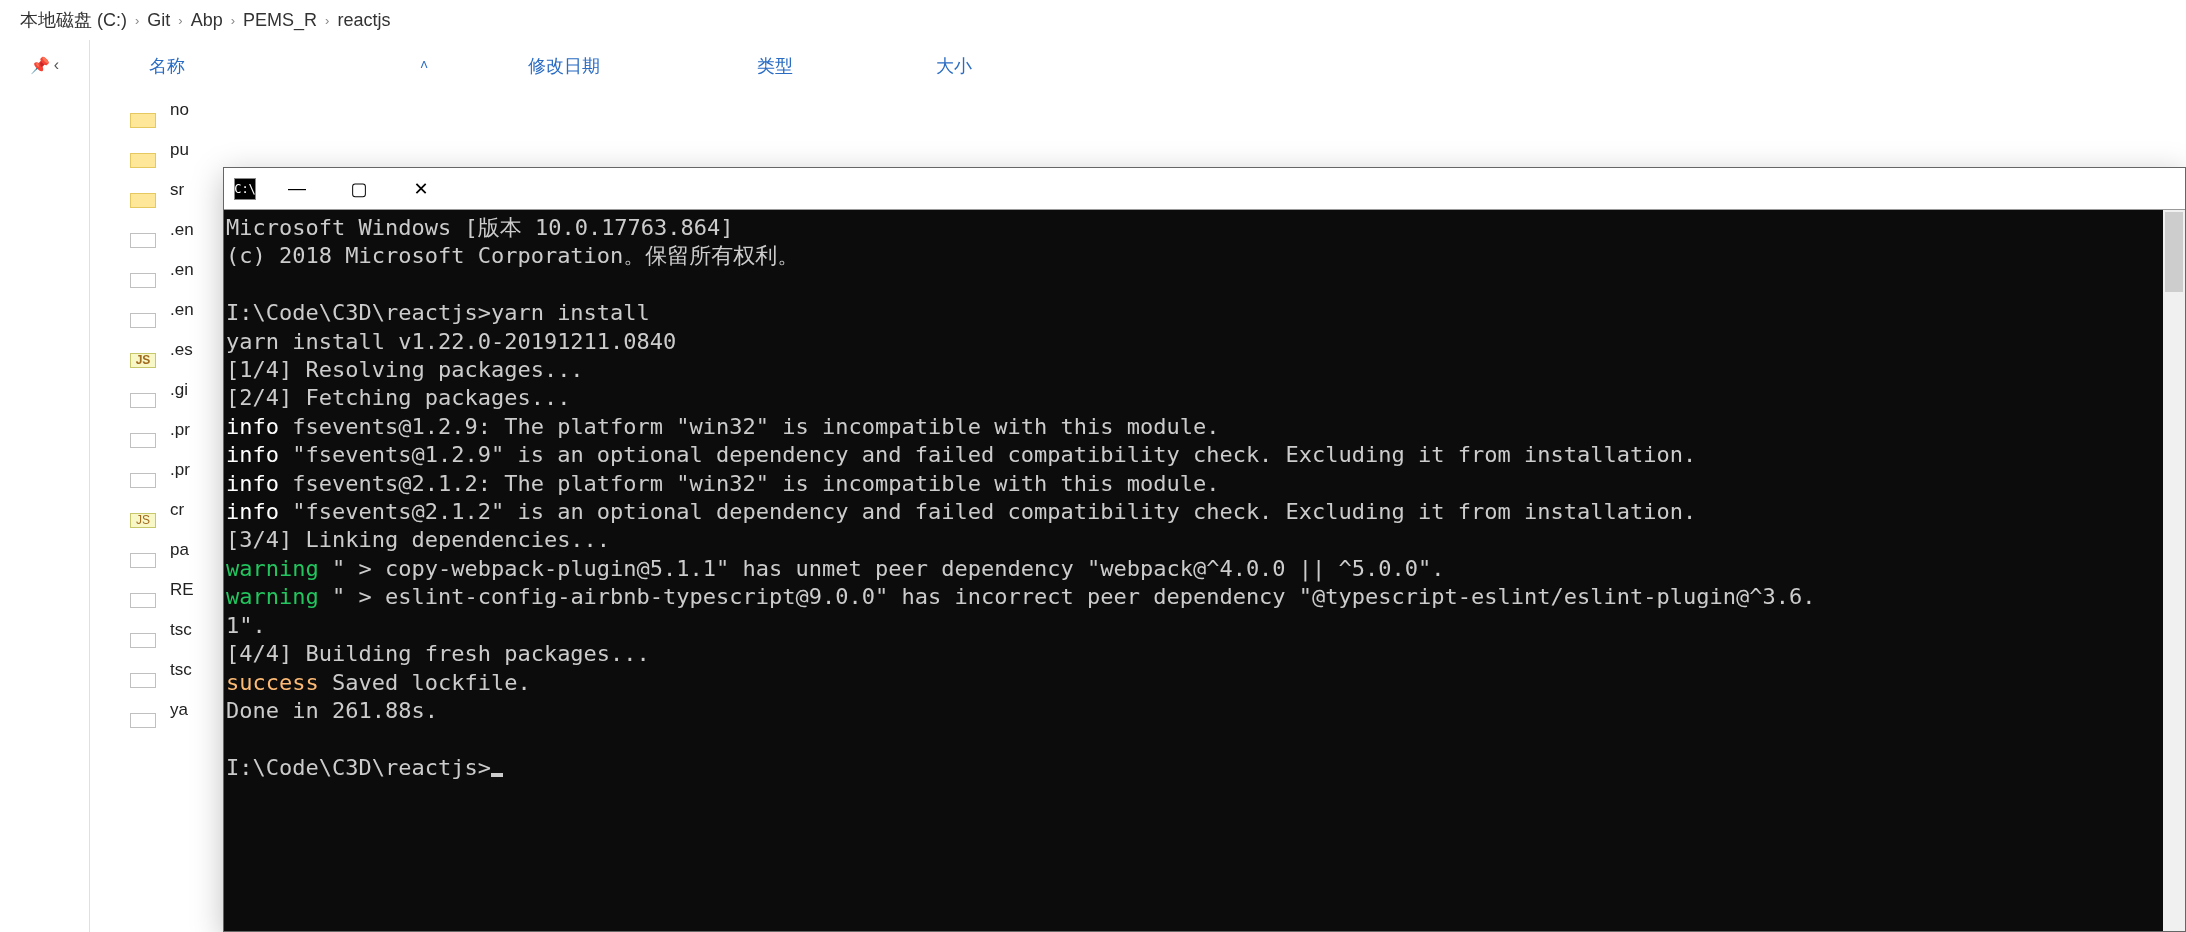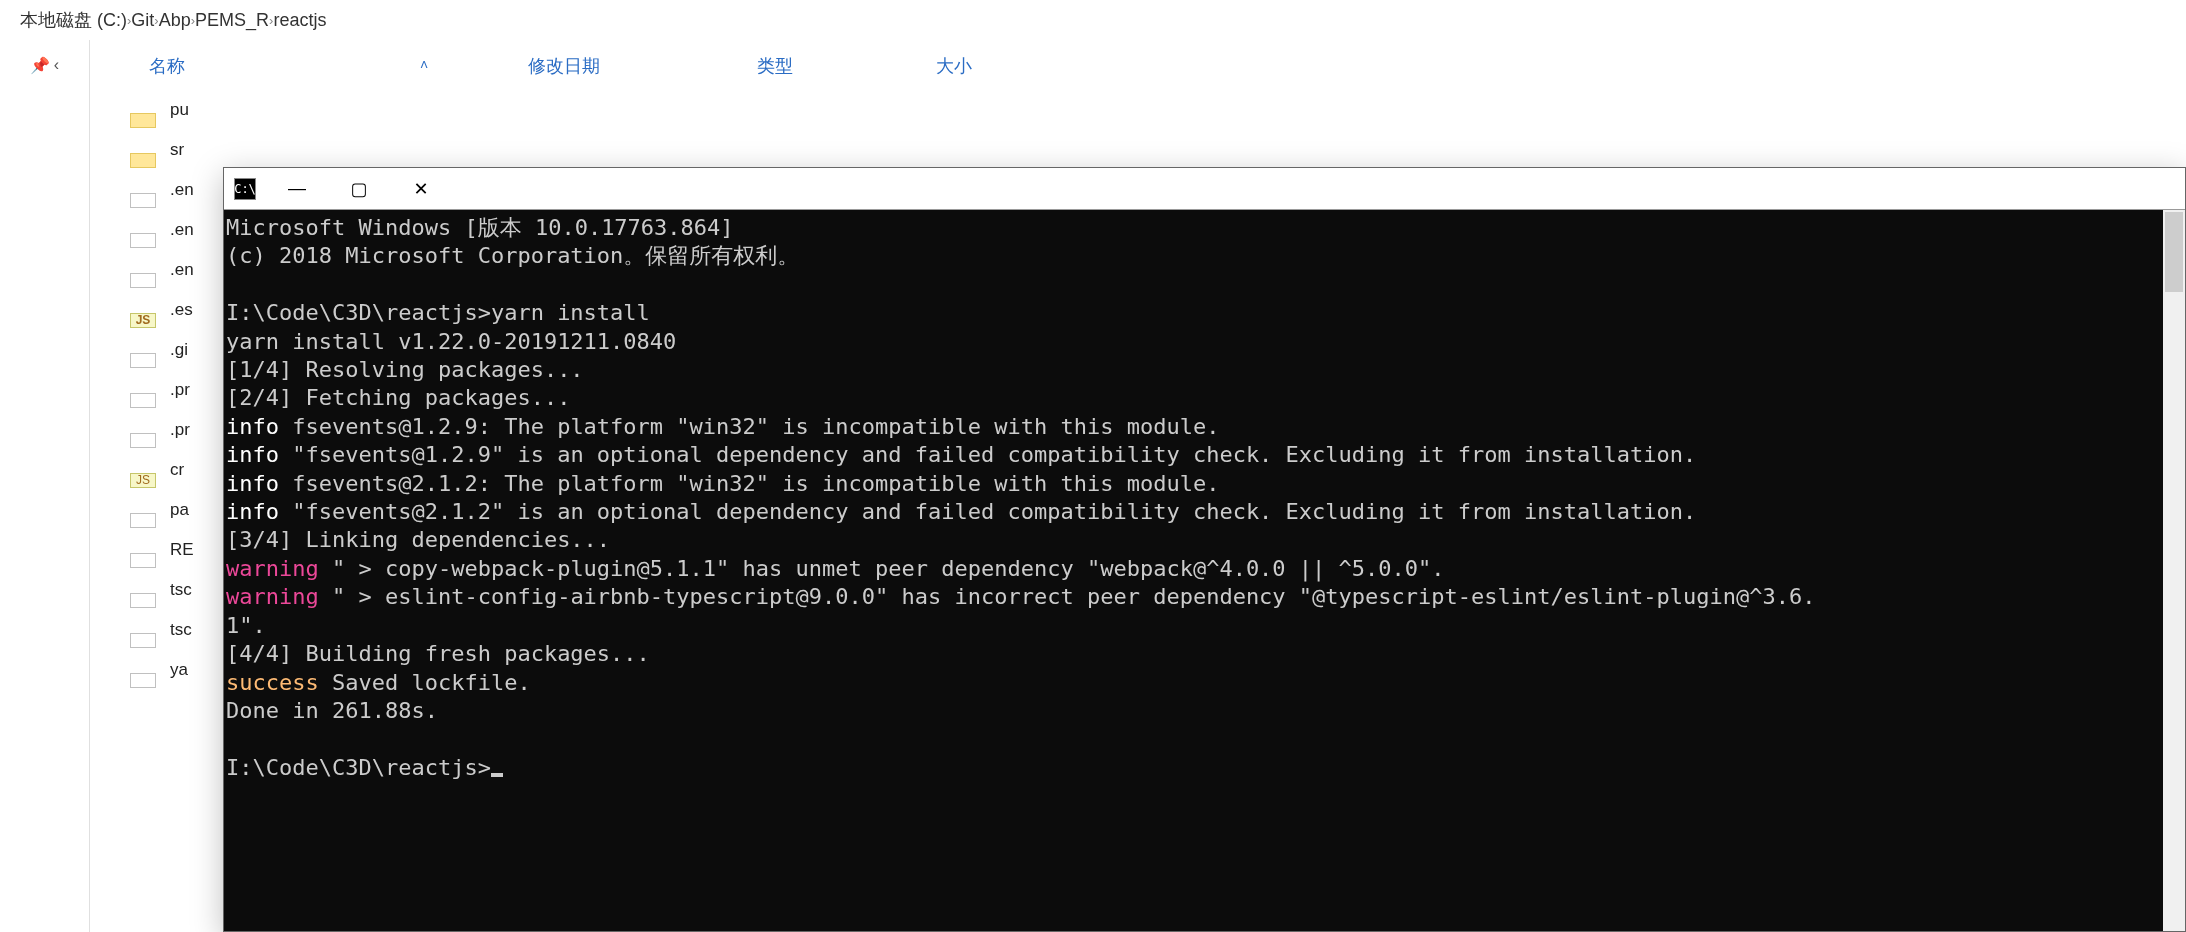--- a/index.html
+++ b/index.html
@@ -17,20 +17,21 @@
       position: absolute;
       top: 0; left: 0; right: 0; bottom: 0;
       background: #fff;
     }
     .breadcrumb {
       padding: 6px 20px;
       font-size: 18px;
       color: #333;
       display: flex;
       align-items: center;
+      gap: 8px;
       height: 40px;
     }
     .breadcrumb .sep { color: #888; font-size: 13px; }
     .explorer-body {
       display: flex;
       position: absolute;
       top: 40px; left: 0; right: 0; bottom: 0;
     }
     .left-strip {
       width: 90px;
@@ -172,21 +173,21 @@
       width: 22px;
       background: #f0f0f0;
     }
     .terminal .scrollbar .thumb {
       position: absolute;
       top: 2px; left: 2px; right: 2px;
       height: 80px;
       background: #cdcdcd;
     }
     .t-info { color: #ffffff; }
-    .t-warning { color: #ec4899; }
+    .t-warning { color: #22c55e; }
     .t-success { color: #fdba74; }
     .cursor { display: inline-block; width: 12px; height: 4px; background: #ccc; vertical-align: baseline; position: relative; top: 2px; }
   </style>
 </head>
 <body>
 
 <div class="explorer-bg">
 
   <div class="breadcrumb">
     <span>本地磁盘 (C:)</span>
@@ -213,20 +214,27 @@
         <div class="col" style="width:360px">
           <span>名称</span>
           <span class="sort-arrow">˄</span>
         </div>
         <div class="col" style="width:210px">修改日期</div>
         <div class="col" style="width:160px">类型</div>
         <div class="col" style="width:120px">大小</div>
       </div>
 
       <div class="file-list" id="file-list">
+          <div class="file-row">
+            <span class="file-icon folder"></span>
+            <span class="name">no</span>
+            <span class="date"></span>
+            <span class="type"></span>
+            <span class="sizecol"></span>
+          </div>
           <div class="file-row">
             <span class="file-icon folder"></span>
             <span class="name">pu</span>
             <span class="date"></span>
             <span class="type"></span>
             <span class="sizecol"></span>
           </div>
           <div class="file-row">
             <span class="file-icon folder"></span>
             <span class="name">sr</span>

